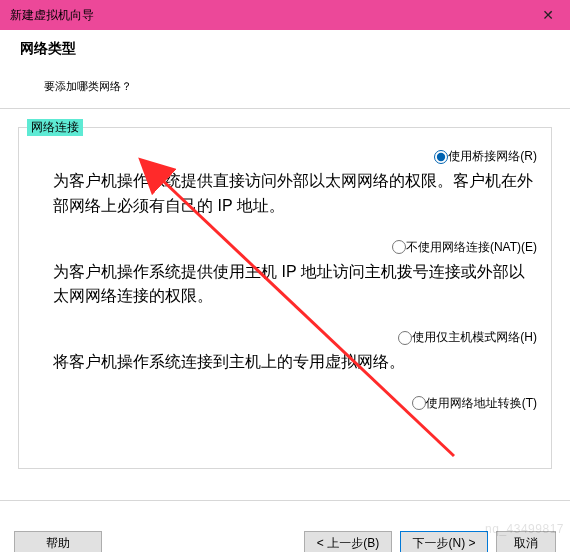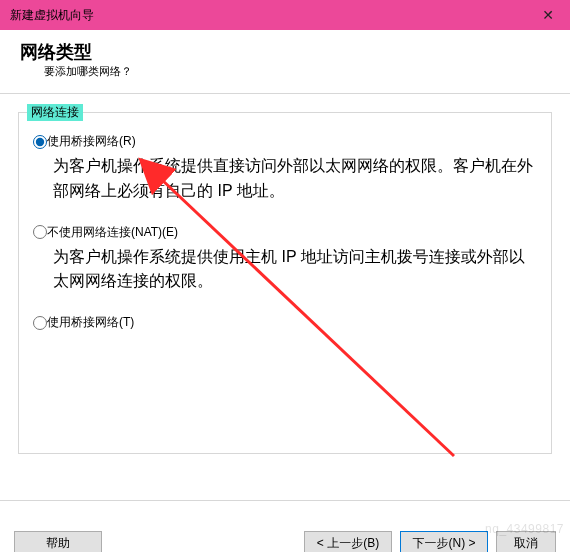--- a/index.html
+++ b/index.html
@@ -27,21 +27,21 @@
     width: 44px; height: 30px;
     display: flex; align-items: center; justify-content: center;
     font-size: 14px; color: #222;
   }
 
   .header {
     padding: 10px 20px 14px 20px;
     border-bottom: 1px solid #d7d7d7;
     background: #fff;
   }
-  .header .heading { font-weight: 700; font-size: 18px; margin-bottom: 0; }
+  .header .heading { font-weight: 700; font-size: 14px; margin-bottom: 21px; }
   .header .subheading { font-size: 11px; padding-left: 24px; }
 
   .body {
     padding: 18px 18px 0 18px;
   }
 
   .fieldset {
     border: 1px solid #d7d7d7;
     position: relative;
     padding: 20px 14px 14px 14px;
@@ -53,20 +53,21 @@
     left: 8px;
     background: #5eead4;
     padding: 0 4px;
     font-size: 12px;
   }
 
   .option { margin-bottom: 20px; }
   .option-row {
     display: flex;
     align-items: center;
+    justify-content: flex-end;
   }
   .option input[type=radio] {
     width: 14px; height: 14px;
     accent-color: #0063b1;
     margin: 0;
   }
   .option .label { font-size: 12px; }
   .option .desc {
     font-size: 16px;
     margin: 4px 0 0 20px;
@@ -147,25 +148,32 @@
     </div>
 
     <div class="option">
       <label class="option-row">
         <input type="radio" name="net" style="">
         <span class="label">不使用网络连接(NAT)(E)</span>
       </label>
       <div class="desc">为客户机操作系统提供使用主机 IP 地址访问主机拨号连接或外部以太网网络连接的权限。</div>
     </div>
 
+    <div class="option">
+      <label class="option-row">
+        <input type="radio" name="net" style="">
+        <span class="label">使用仅主机模式网络(H)</span>
+      </label>
+      <div class="desc">将客户机操作系统连接到主机上的专用虚拟网络。</div>
+    </div>
 
     <div class="option">
       <label class="option-row">
         <input type="radio" name="net" style="">
-        <span class="label">使用桥接网络(T)</span>
+        <span class="label">使用网络地址转换(T)</span>
       </label>
     </div>
 
   </div>
 </div>
 
 <svg class="annot-arrow" width="570" height="552" style="left:0;top:0">
   <defs>
     <marker id="arrowh" markerWidth="12" markerHeight="12" refX="2" refY="6" orient="auto">
       <path d="M0,0 L12,6 L0,12 Z" fill="#ff2a2a"></path>

